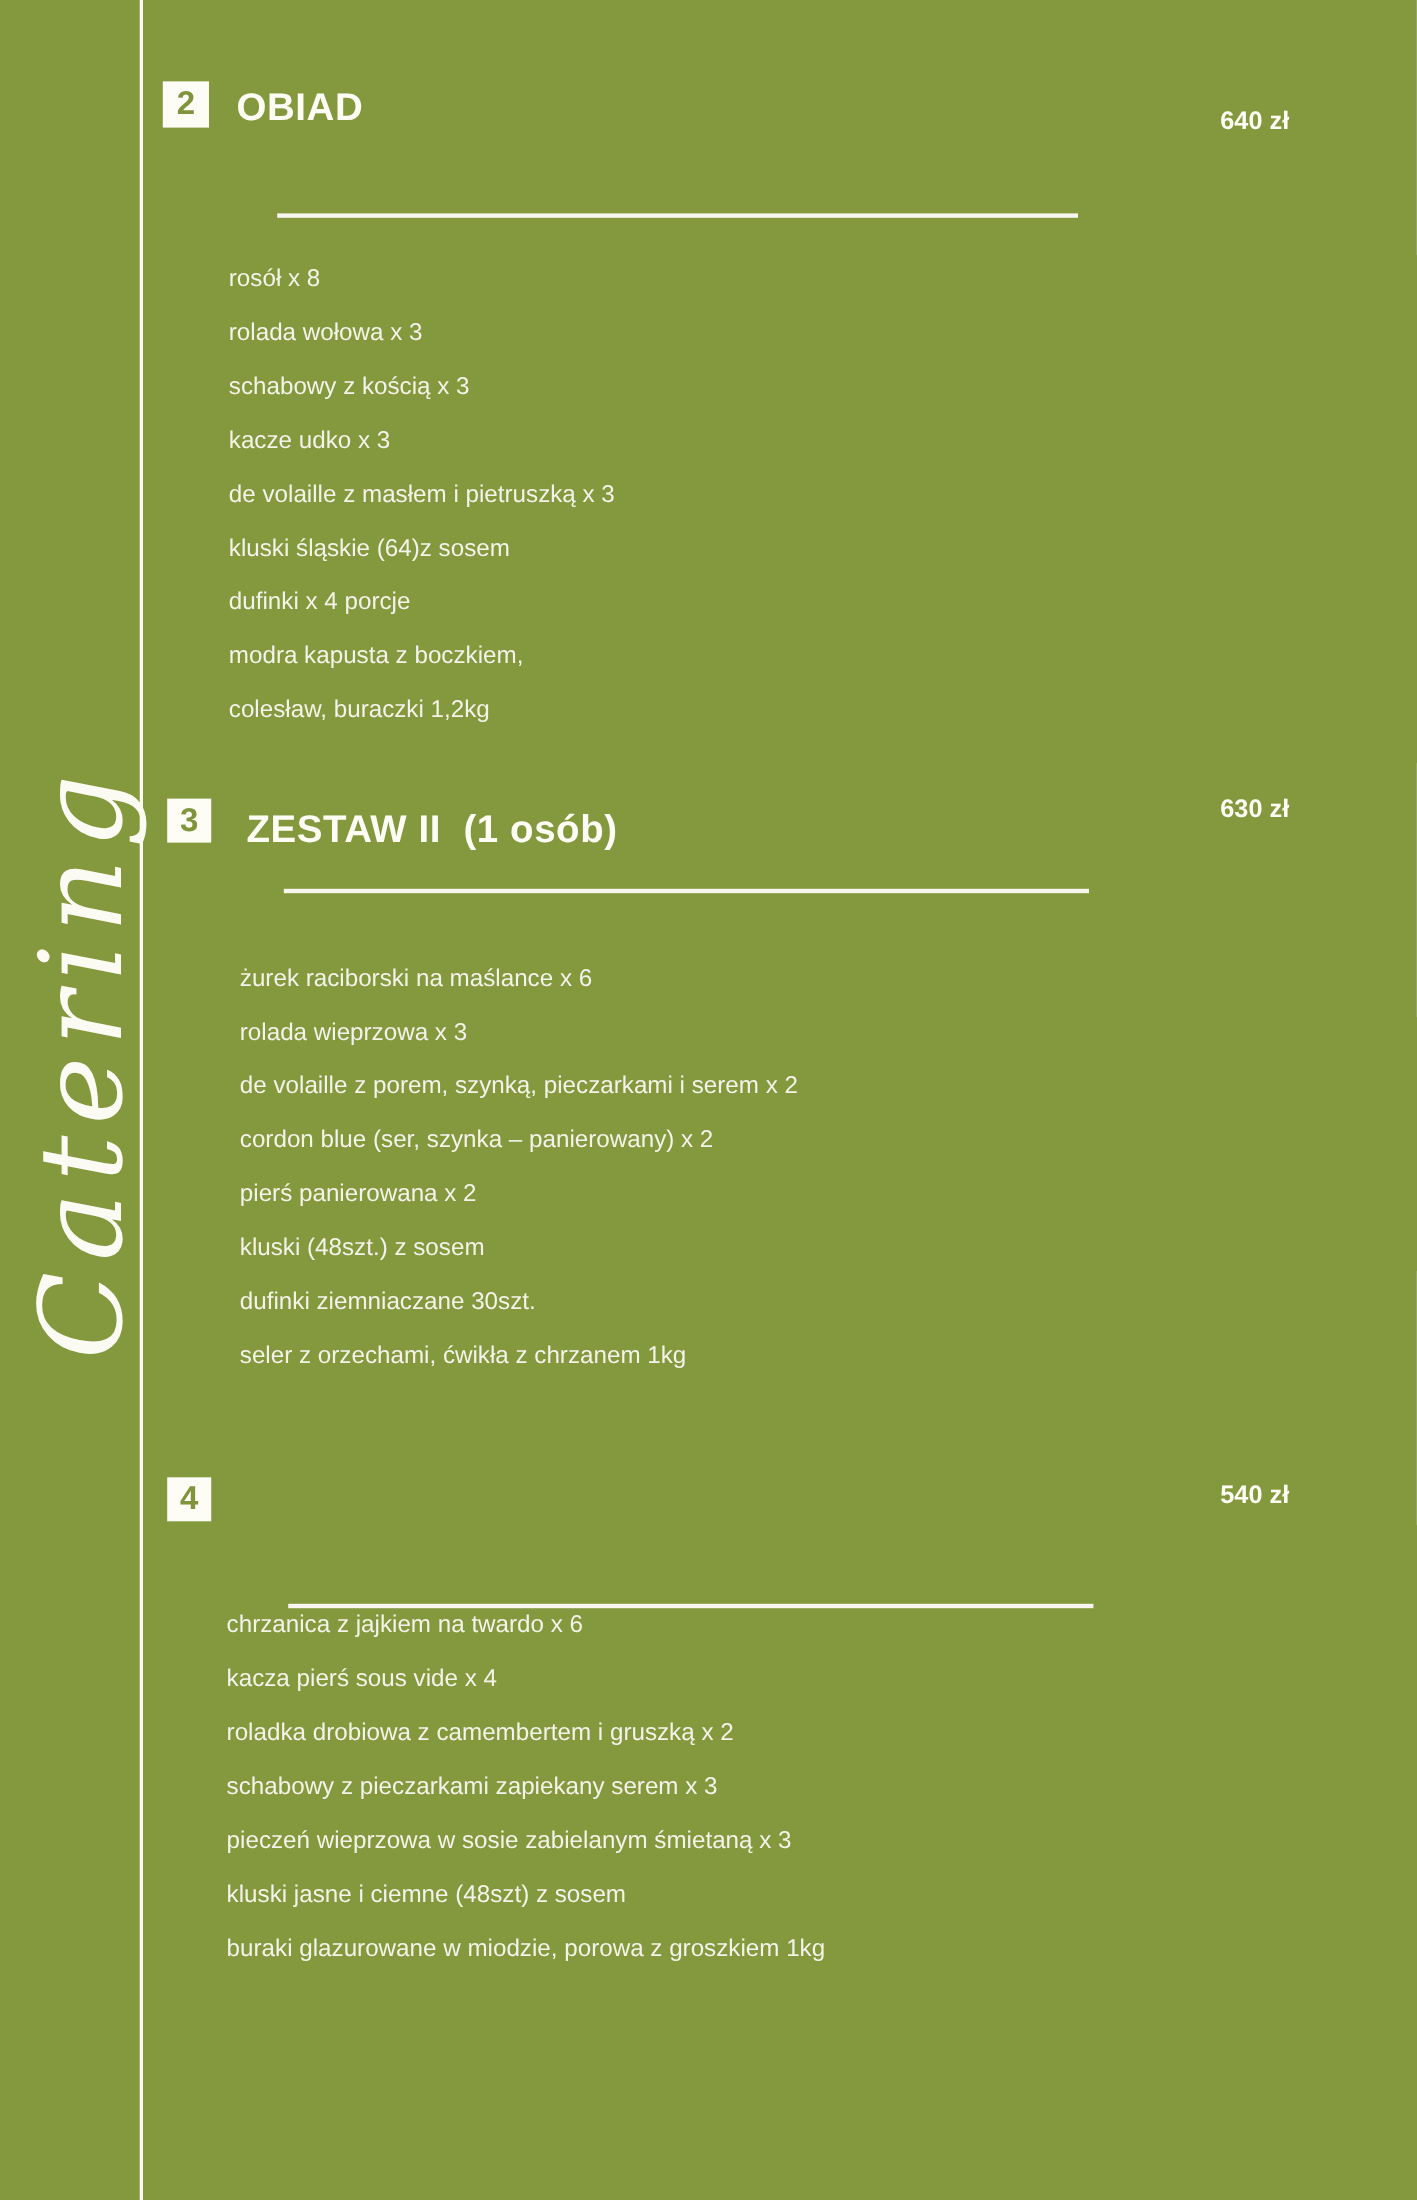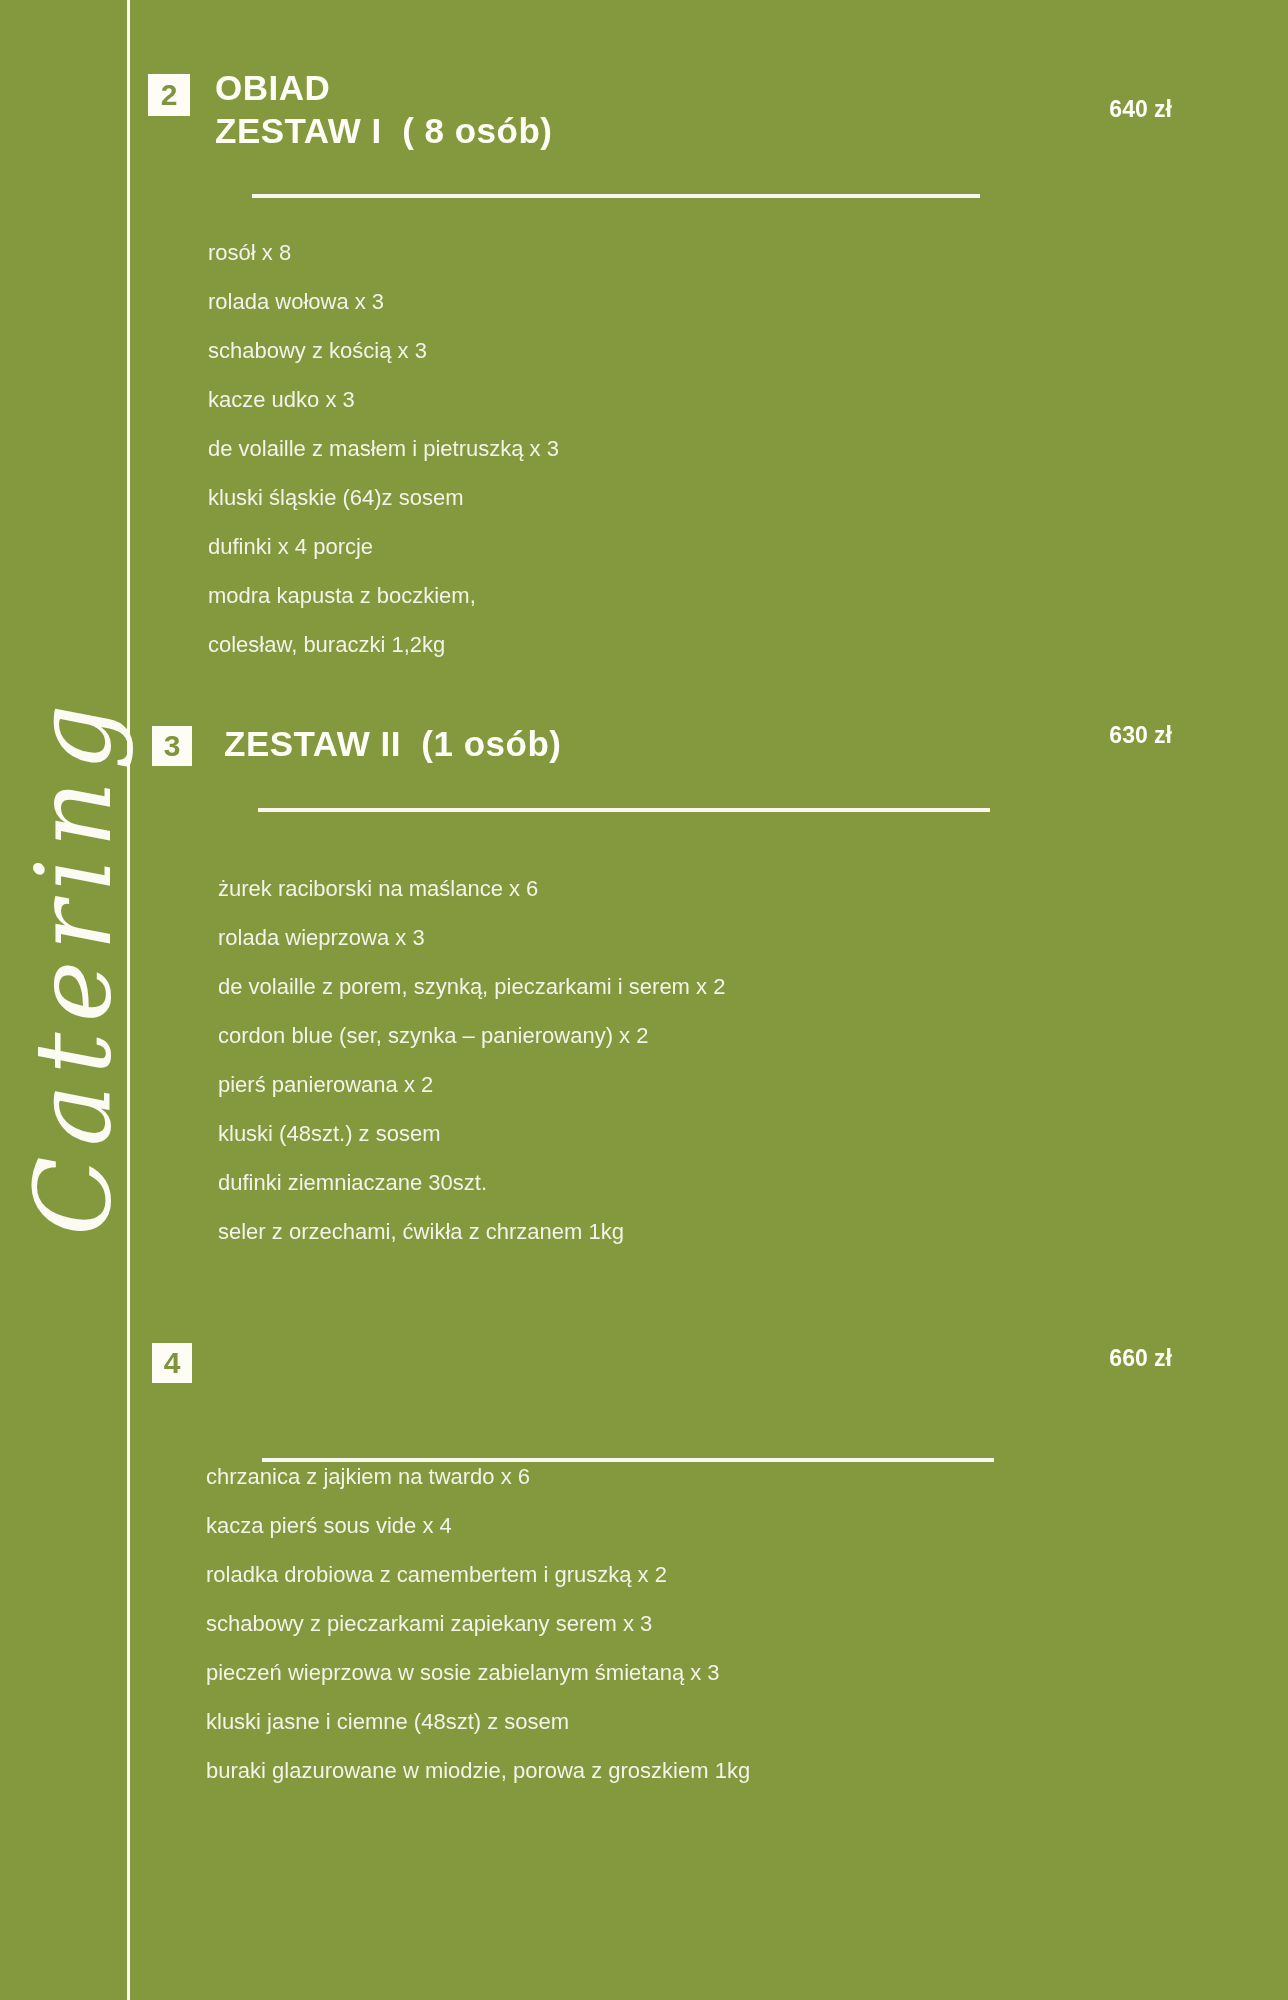--- a/index.html
+++ b/index.html
@@ -47,21 +47,21 @@
 
   
   .title {
     position: absolute;
     color: #fdfdf6;
     font-weight: bold;
     font-size: 35px;
     line-height: 43px;
     letter-spacing: 0.5px;
   }
-  .title .title-line { white-space: pre; }
+  .title .title-line { white-space: pre; margin-top: 10px; }
   .title-1 { left: 215px; top: 66px; }
   .title-2 { left: 224px; top: 722px; }
   .title-3 { left: 228px; top: 1339px; }
 
   
   .price {
     position: absolute;
     right: 116px;
     color: #fdfdf6;
     font-weight: bold;
@@ -98,32 +98,31 @@
 <body>
 
 <div id="page">
 
   <div class="vline"></div>
   <div class="script">Catering</div>
 
   <div class="badge badge-1">2</div>
   <div class="title title-1">
       <div class="title-line">OBIAD</div>
-      <div class="title-line">ZESTAW I  ( 8 osób)</div>
     </div>
   <div class="price price-1">640 zł</div>
   <div class="rule rule-1"></div>
   <div class="items items-1"><div class="menu-item">rosół x 8</div><div class="menu-item">rolada wołowa x 3</div><div class="menu-item">schabowy z kością x 3</div><div class="menu-item">kacze udko x 3</div><div class="menu-item">de volaille z masłem i pietruszką x 3</div><div class="menu-item">kluski śląskie (64)z sosem</div><div class="menu-item">dufinki x 4 porcje</div><div class="menu-item">modra kapusta z boczkiem,</div><div class="menu-item">colesław, buraczki 1,2kg</div></div>
 
   <div class="badge badge-2">3</div>
   <div class="title title-2">
       <div class="title-line">ZESTAW II  (1 osób)</div>
     </div>
   <div class="price price-2">630 zł</div>
   <div class="rule rule-2"></div>
   <div class="items items-2"><div class="menu-item">żurek raciborski na maślance x 6</div><div class="menu-item">rolada wieprzowa x 3</div><div class="menu-item">de volaille z porem, szynką, pieczarkami i serem x 2</div><div class="menu-item">cordon blue (ser, szynka – panierowany) x 2</div><div class="menu-item">pierś panierowana x 2</div><div class="menu-item">kluski (48szt.) z sosem</div><div class="menu-item">dufinki ziemniaczane 30szt.</div><div class="menu-item">seler z orzechami, ćwikła z chrzanem 1kg</div></div>
 
   <div class="badge badge-3">4</div>
-  <div class="price price-3">660 zł</div>
+  <div class="price price-3">540 zł</div>
   <div class="rule rule-3"></div>
   <div class="items items-3"><div class="menu-item">chrzanica z jajkiem na twardo x 6</div><div class="menu-item">kacza pierś sous vide x 4</div><div class="menu-item">roladka drobiowa z camembertem i gruszką x 2</div><div class="menu-item">schabowy z pieczarkami zapiekany serem x 3</div><div class="menu-item">pieczeń wieprzowa w sosie zabielanym śmietaną x 3</div><div class="menu-item">kluski jasne i ciemne (48szt) z sosem</div><div class="menu-item">buraki glazurowane w miodzie, porowa z groszkiem 1kg</div></div>
 
 </div>
 
 </body></html>

